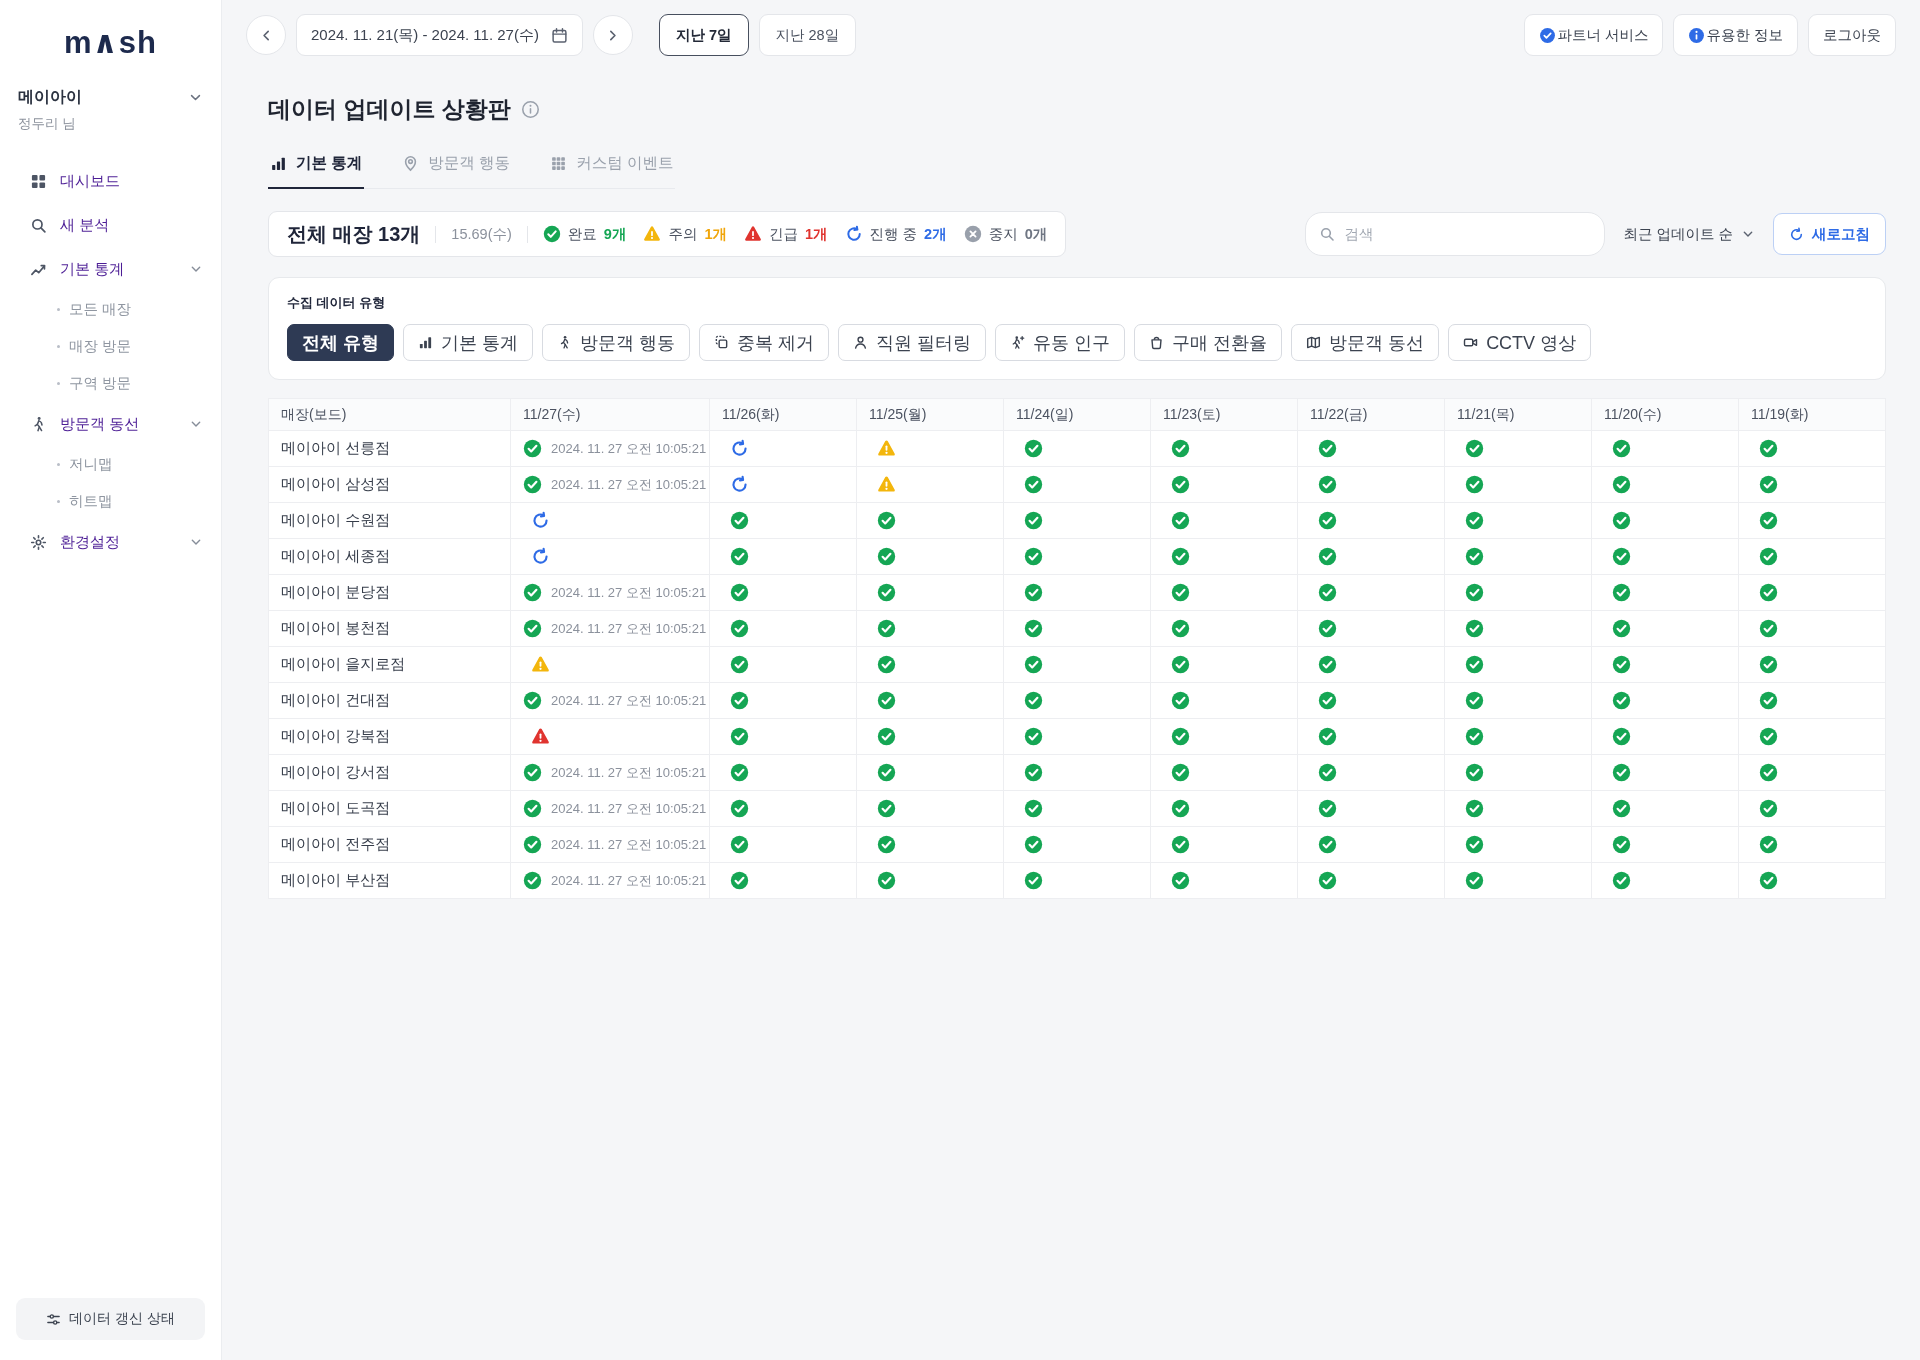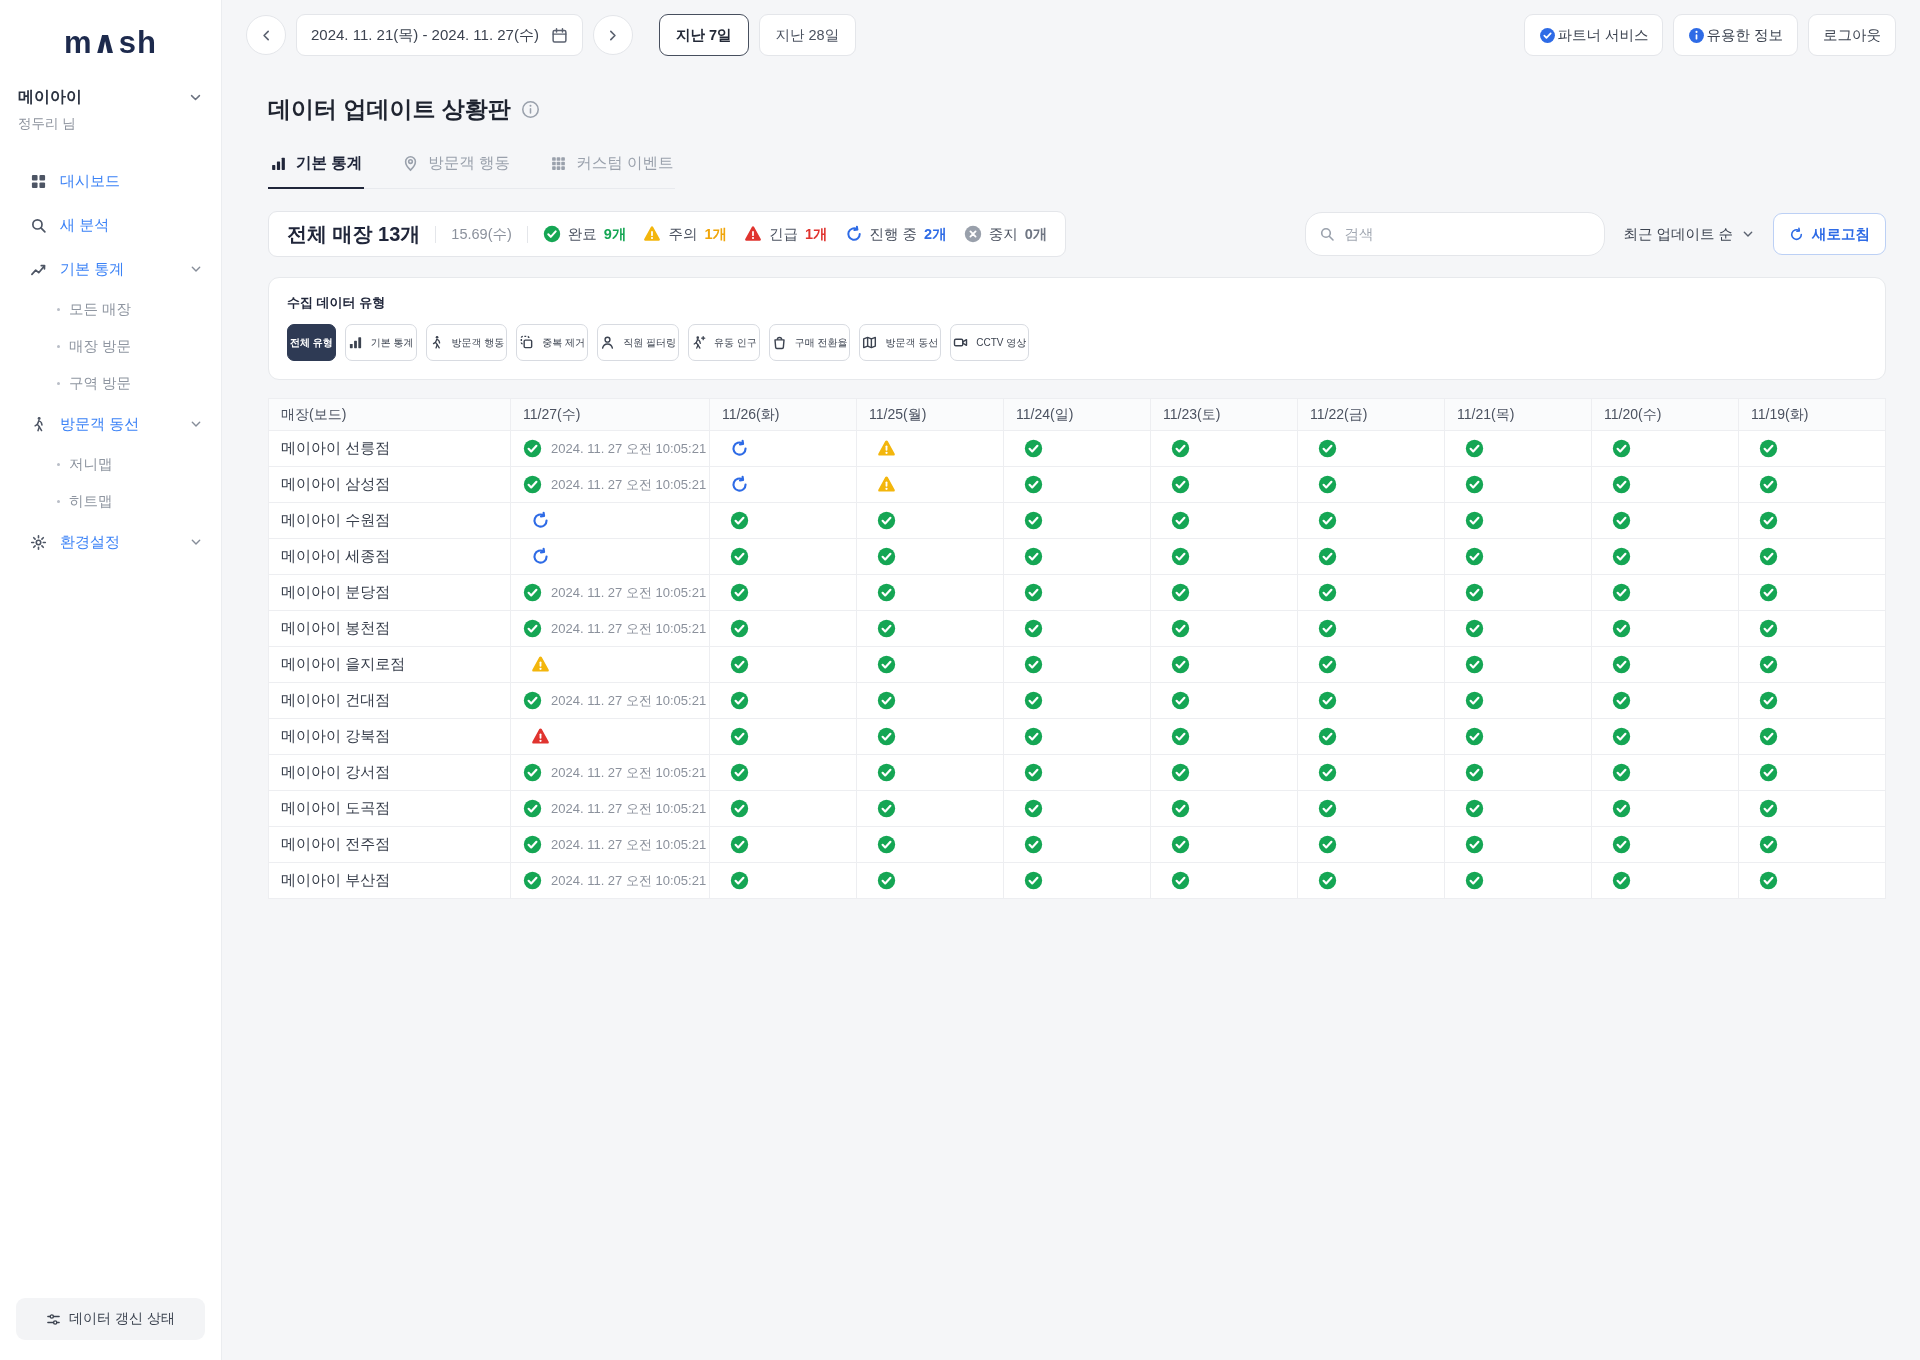--- a/index.html
+++ b/index.html
@@ -11,21 +11,21 @@
 
   
   .sidebar{width:222px;min-width:222px;background:#fff;border-right:1px solid #ebedf0;position:relative;padding-top:24px}
   .logo{font-size:31px;font-weight:800;color:#1d2a4d;text-align:center;letter-spacing:1px;margin-bottom:26px}
   .org{padding:0 18px 10px 18px;cursor:pointer}
   .org-top{display:flex;align-items:center;justify-content:space-between}
   .org-name{font-size:16px;font-weight:700;color:#2b3240}
   .org-chev{color:#6b7280}.org-chev svg{width:15px;height:15px}
   .org-user{margin-top:7px;font-size:13.5px;color:#8b919c}
   .nav{margin-top:16px}
-  .nav-item{display:flex;align-items:center;height:44px;padding:0 18px 0 30px;gap:13px;font-size:15px;color:#3b82f6;cursor:pointer}
+  .nav-item{display:flex;align-items:center;height:44px;padding:0 18px 0 30px;gap:13px;font-size:15px;color:#4c1d95;cursor:pointer}
   .nav-ic{color:#4d5564}.nav-ic svg{width:17px;height:17px}
   .nav-label{flex:1}
   .nav-chev{color:#868d99}.nav-chev svg{width:14px;height:14px}
   .nav-sub{display:flex;align-items:center;height:37px;padding-left:57px;gap:9px;font-size:14.5px;color:#8f96a1;cursor:pointer}
   .nav-sub .dot{width:3px;height:3px;border-radius:50%;background:#b9bec7}
   .side-footer{position:absolute;left:16px;right:16px;bottom:20px;height:42px;background:#f3f4f6;border-radius:9px;display:flex;align-items:center;justify-content:center;gap:8px;font-size:14px;color:#3c4350}
   .sf-ic{color:#3c4350}.sf-ic svg{width:15px;height:15px}
 
   
   .main{flex:1;display:flex;flex-direction:column;min-width:0}
@@ -67,21 +67,21 @@
   .searchbox input{border:none;outline:none;flex:1;font-size:14.5px;font-family:inherit;color:#3c4350;background:transparent;min-width:0}
   .searchbox input::placeholder{color:#a2a8b2}
   .sortsel{display:flex;align-items:center;gap:8px;font-size:14.5px;color:#3c4350;padding:0 4px}
   .sortsel svg{width:14px;height:14px;color:#5b6270}
   .refresh-btn{height:42px;display:flex;align-items:center;gap:8px;padding:0 15px;background:#fff;border:1px solid #bcd0f5;border-radius:9px;color:#2e6be6;font-size:14.5px;font-weight:700}
   .refresh-btn svg{width:15px;height:15px}
 
   .filters{margin-top:20px;background:#fff;border:1px solid #e7e9ec;border-radius:11px;padding:16px 18px 18px}
   .f-title{font-size:13px;font-weight:700;color:#20263a;margin-bottom:12px}
   .f-row{display:flex;gap:9px;flex-wrap:wrap}
-  .pill{height:37px;display:flex;align-items:center;gap:8px;padding:0 2px;background:#fff;border:1px solid #d8dbe1;border-radius:7px;font-size:10px;color:#3c4350}
+  .pill{height:37px;display:flex;align-items:center;gap:8px;padding:0 14px;background:#fff;border:1px solid #d8dbe1;border-radius:7px;font-size:18px;color:#3c4350}
   .pill.active{background:#2e3a54;border-color:#2e3a54;color:#fff;font-weight:700}
   .pill-ic svg{width:15px;height:15px}
 
   .grid{margin-top:18px;border-collapse:collapse;background:#fff;table-layout:fixed;width:1617px}
   .grid th,.grid td{border:1px solid #edeef1;text-align:left;vertical-align:middle;overflow:hidden}
   .grid thead th{height:32px;background:#fafbfc;font-size:14px;font-weight:400;color:#4b5260;padding:0 12px}
   .grid td{height:36px;padding:0 12px;font-size:15px;color:#363d4a;white-space:nowrap}
   td.icon-cell{padding-left:20px}
   .cell-status{display:flex;align-items:center;gap:9px}
   .cell-status svg{width:19px;height:19px}

